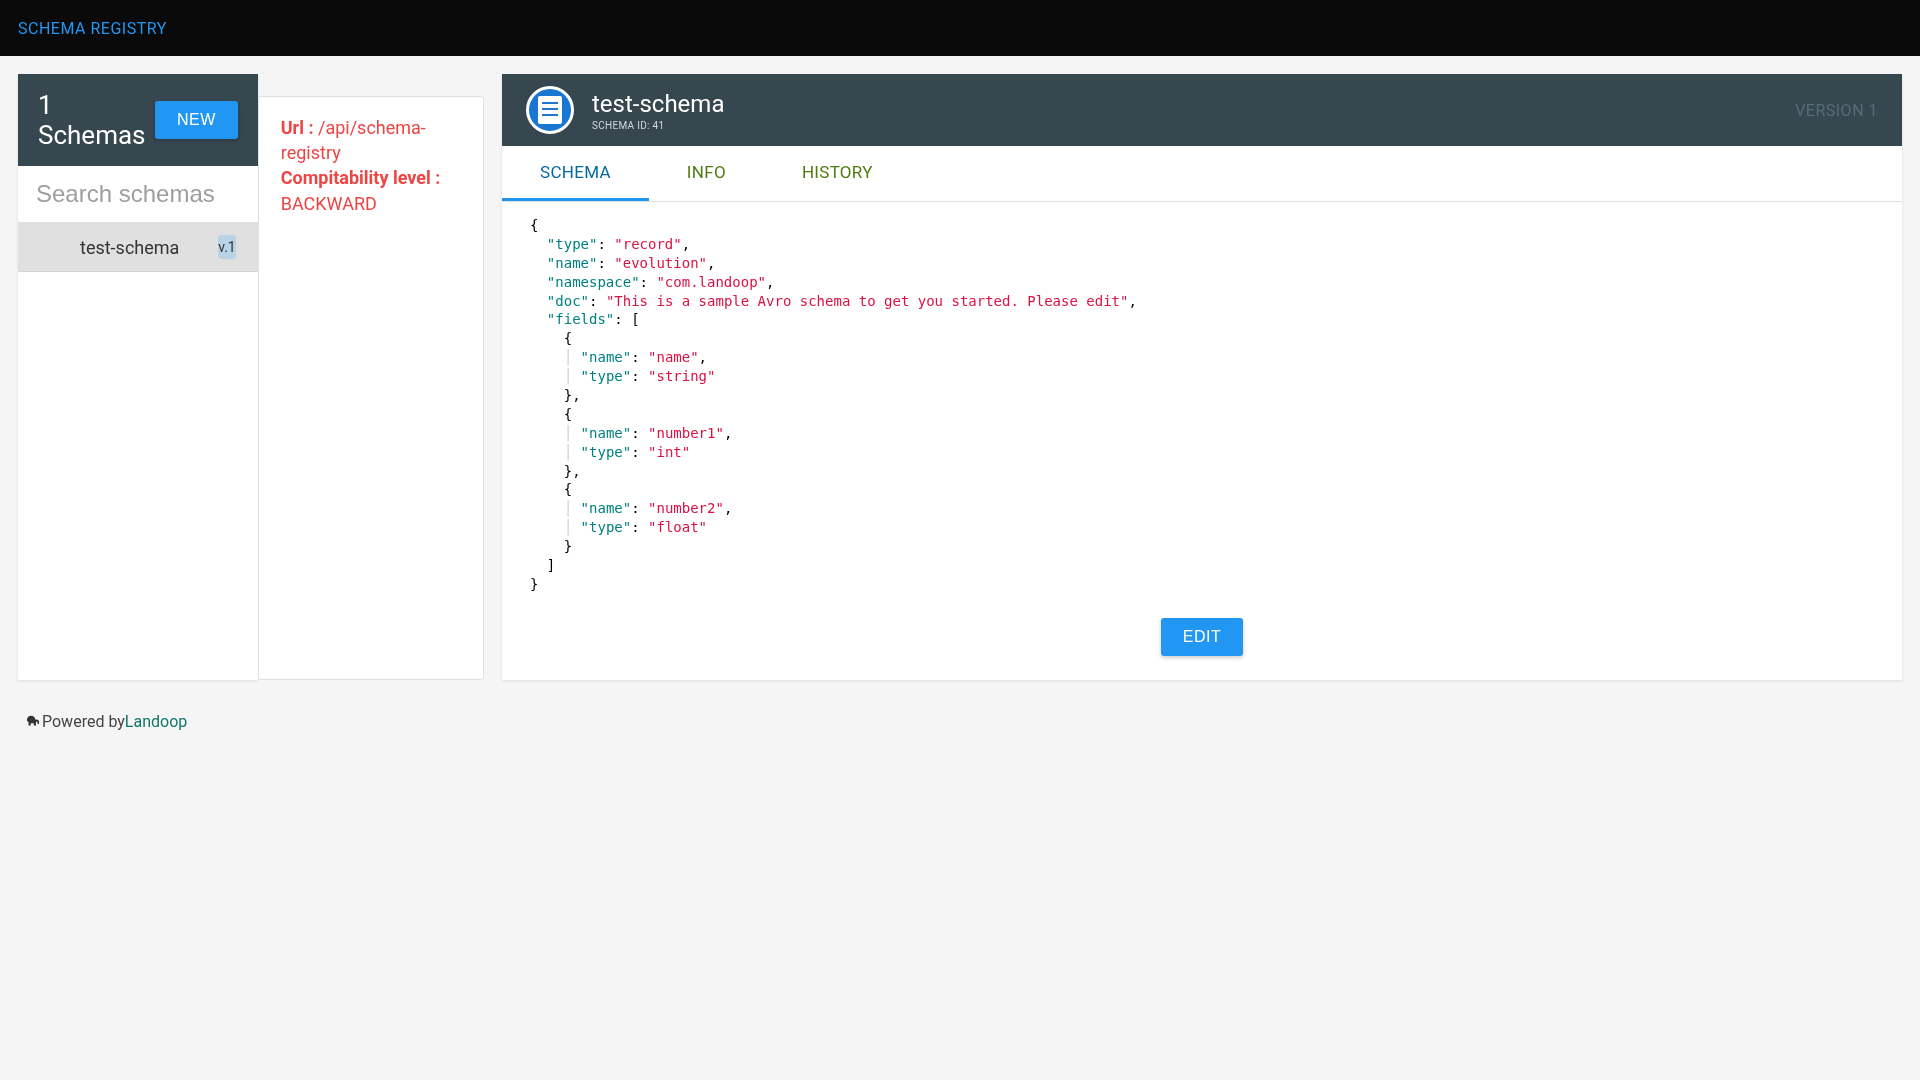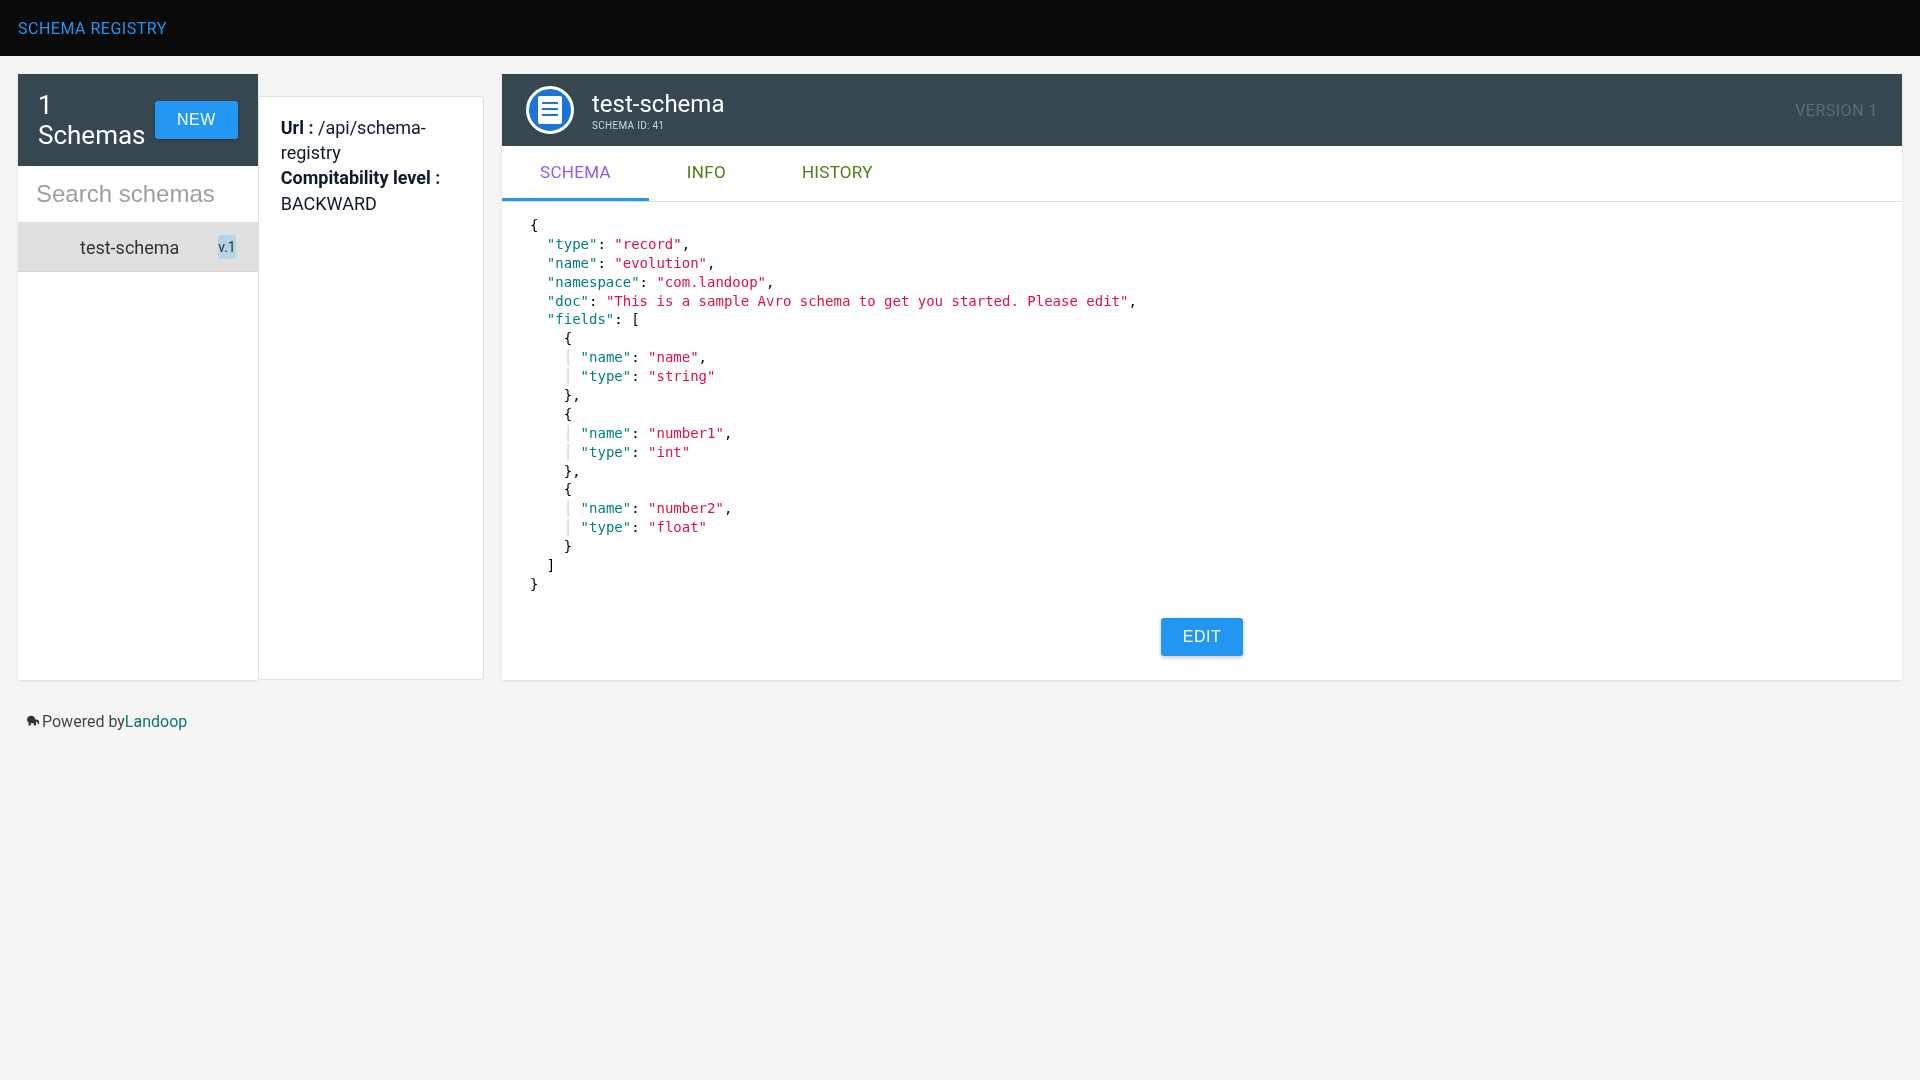--- a/index.html
+++ b/index.html
@@ -103,21 +103,21 @@
   }
   .info-box {
     margin-top: 22px;
     padding: 18px 22px;
     border: 1px solid #e0e0e0;
     border-radius: 3px;
     background: #fff;
   }
   .info-line {
     font-size: 18px;
-    color: #0f172a;
+    color: #ef4444;
     line-height: 1.4;
   }
   .info-line b { font-weight: 700; }
   .right-header {
     background: #37474f;
     color: #fff;
     padding: 12px 24px;
     display: flex;
     align-items: center;
     min-height: 72px;
@@ -167,21 +167,21 @@
   }
   .tab {
     padding: 16px 38px;
     font-size: 17px;
     color: #4d7c0f;
     cursor: pointer;
     border-bottom: 3px solid transparent;
     letter-spacing: 0.3px;
   }
   .tab.active {
-    color: #8b5cf6;
+    color: #0369a1;
     border-bottom-color: #2196f3;
   }
   .code-area {
     background: #fff;
     padding: 14px 28px 24px 28px;
     font-family: "Consolas", "Monaco", "Courier New", monospace;
     font-size: 14px;
     line-height: 1.35;
   }
   .code-area pre { white-space: pre; }

